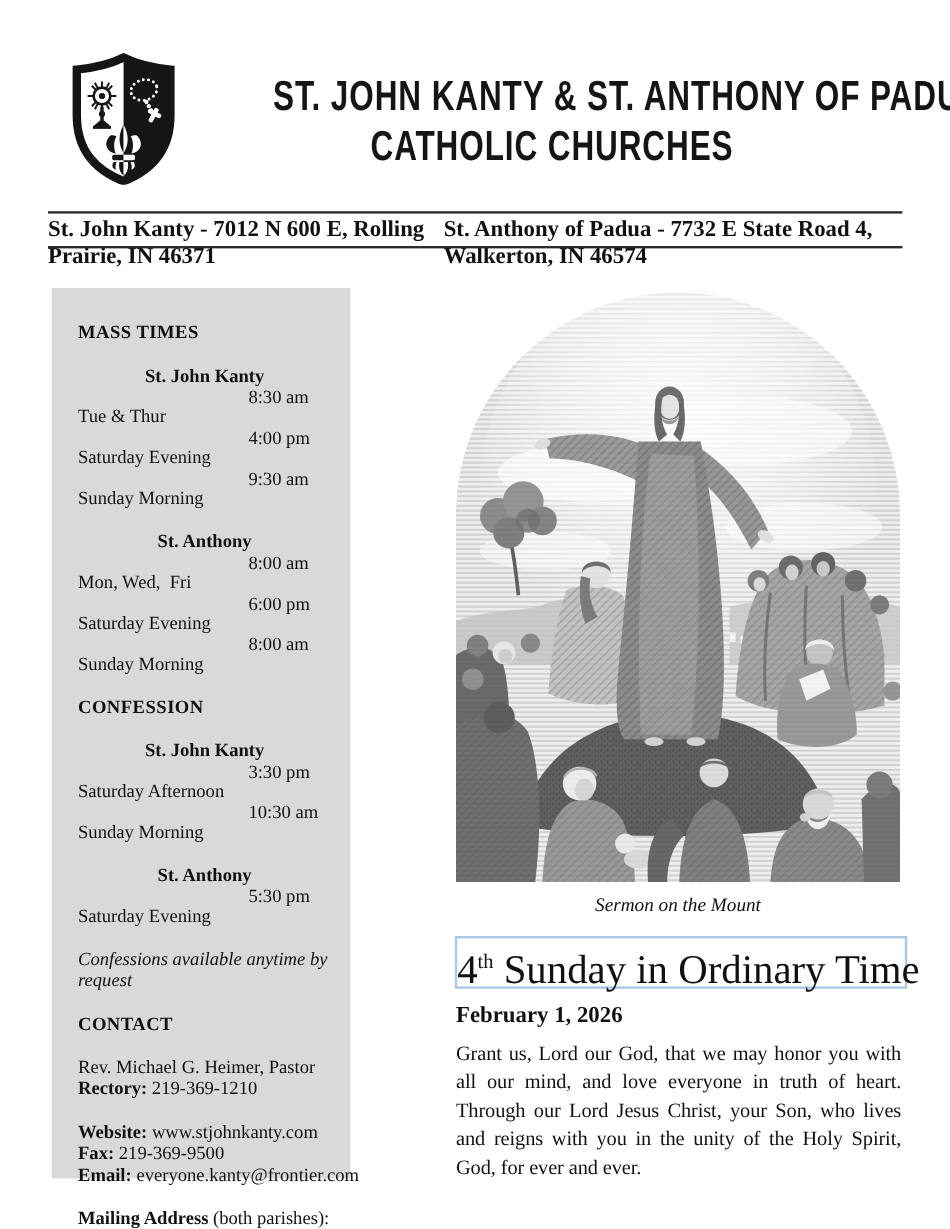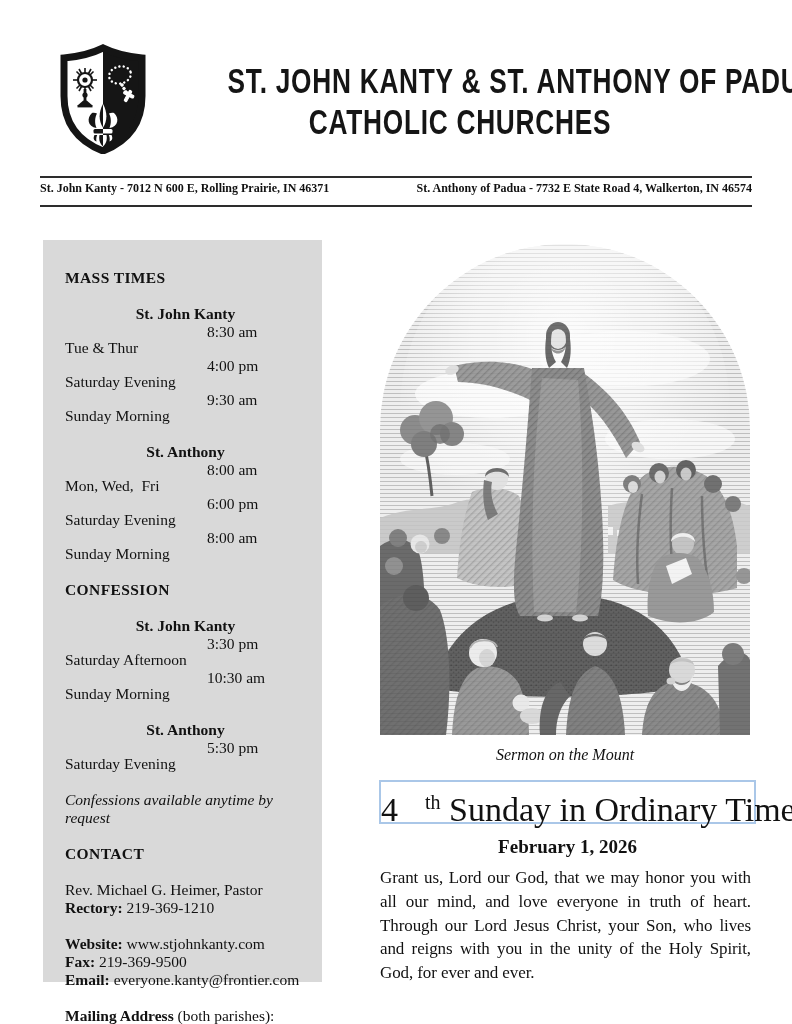--- a/index.html
+++ b/index.html
@@ -16,43 +16,43 @@
   
   .logo{position:absolute;left:58px;top:44px;width:90px;height:110px;}
   .title-block{position:absolute;left:150px;top:60px;width:620px;text-align:center;
     font-family:"Liberation Sans",sans-serif;font-weight:bold;color:#151515;}
   .title-line{display:block;font-size:35px;line-height:41px;white-space:nowrap;
     transform:scaleX(.75);transform-origin:50% 50%;letter-spacing:1px;}
   .rule{position:absolute;left:40px;width:712px;border-top:2px solid #2d2d2d;height:0;}
   .rule-top{top:176px;}
   .rule-bottom{top:205px;}
   .addresses{position:absolute;left:40px;top:181px;width:712px;display:flex;
-    justify-content:space-between;font-size:12px;font-weight:bold;}
+    justify-content:space-between;font-size:19px;font-weight:bold;}
   
-  .sidebar{position:absolute;left:43px;top:240px;width:279px;height:742px;
+  .sidebar{position:absolute;left:43px;top:240px;width:249px;height:742px;
     background:var(--sidebar-bg);box-sizing:border-box;padding:29px 16px 0 22px;
     font-size:15.5px;line-height:18px;}
   .s-heading{font-weight:bold;letter-spacing:.4px;margin:0 0 18px 0;}
   .s-group{margin:0 0 18px 0;}
   .g-name{font-weight:bold;text-align:center;}
   .s-row{display:flex;}
   .s-row .day{width:142px;white-space:pre;margin-top:16px;}
   .s-note{font-style:italic;margin:0 0 18px 0;}
   .c-line{white-space:nowrap;}
   .c-gap{height:18px;}
   .b{font-weight:bold;}
   
   .artwork{position:absolute;left:380px;top:244px;width:370px;height:491px;}
   .caption{position:absolute;left:380px;top:746px;width:370px;text-align:center;
     font-style:italic;font-size:16px;}
   .feast-box{position:absolute;left:379px;top:780px;width:377px;height:44px;
     box-sizing:border-box;border:2px solid var(--heading-border);
     text-align:center;font-size:34px;line-height:40px;white-space:nowrap;}
-  .feast-box sup{font-size:20px;margin-left:27px;}
-  .feast-date{position:absolute;left:380px;top:836px;width:375px;text-align:center;
+  .feast-box sup{font-size:17px;}
+  .feast-date{position:absolute;left:380px;top:836px;width:375px;text-align:left;
     font-weight:bold;font-size:19px;}
   .prayer{position:absolute;left:380px;top:866px;width:371px;
     font-size:17px;line-height:23.8px;text-align:justify;letter-spacing:-.1px;}
 </style>
 </head>
 <body>
 
 <div class="page">
 
   <svg class="logo" viewBox="0 0 90 110" aria-hidden="true">

